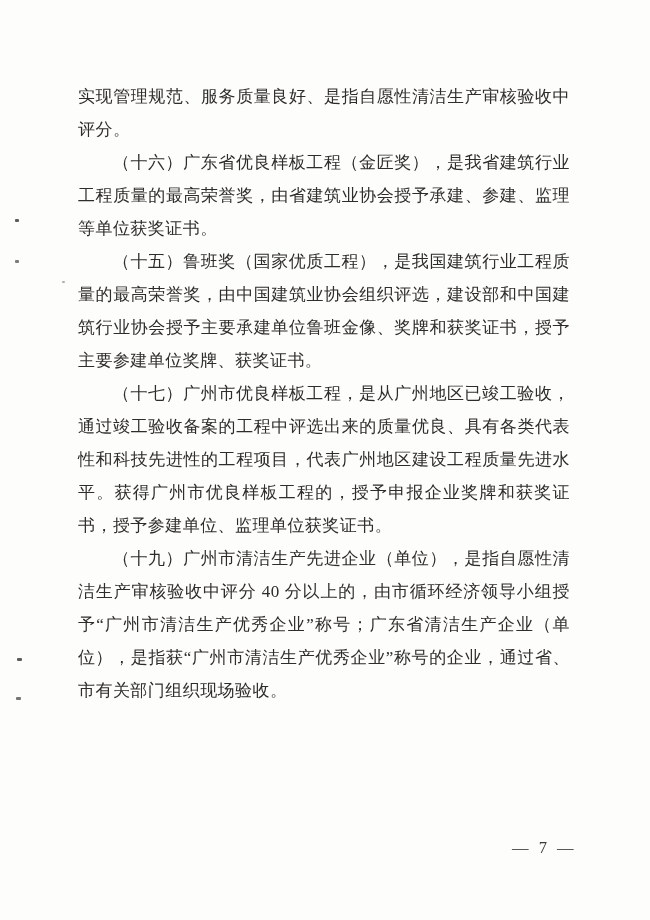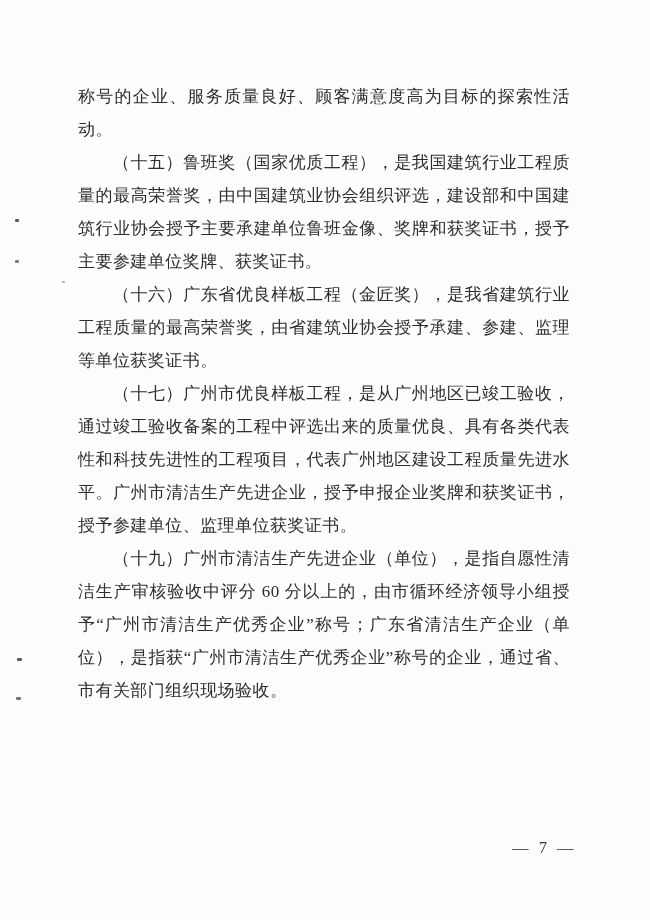--- a/index.html
+++ b/index.html
@@ -58,25 +58,25 @@
   .speck.s3 { left: 17px; top: 658px; width: 5px; height: 3px; }
   .speck.s4 { left: 16px; top: 697px; width: 5px; height: 3px; opacity: 0.85; }
   .speck.s5 { left: 62px; top: 281px; width: 3px; height: 2px; opacity: 0.5; }
 </style>
 </head>
 <body>
 
 <div class="page">
 
   <div class="content">
-    <p class="para continuation">称号的企业、服务质量良好、顾客满意度高为目标的探索性活动。</p>
+    <p class="para continuation">实现管理规范、服务质量良好、是指自愿性清洁生产审核验收中评分。</p>
+    <p class="para">（十六）广东省优良样板工程（金匠奖），是我省建筑行业工程质量的最高荣誉奖，由省建筑业协会授予承建、参建、监理等单位获奖证书。</p>
     <p class="para">（十五）鲁班奖（国家优质工程），是我国建筑行业工程质量的最高荣誉奖，由中国建筑业协会组织评选，建设部和中国建筑行业协会授予主要承建单位鲁班金像、奖牌和获奖证书，授予主要参建单位奖牌、获奖证书。</p>
-    <p class="para">（十六）广东省优良样板工程（金匠奖），是我省建筑行业工程质量的最高荣誉奖，由省建筑业协会授予承建、参建、监理等单位获奖证书。</p>
-    <p class="para">（十七）广州市优良样板工程，是从广州地区已竣工验收，通过竣工验收备案的工程中评选出来的质量优良、具有各类代表性和科技先进性的工程项目，代表广州地区建设工程质量先进水平。广州市清洁生产先进企业，授予申报企业奖牌和获奖证书，授予参建单位、监理单位获奖证书。</p>
-    <p class="para">（十九）广州市清洁生产先进企业（单位），是指自愿性清洁生产审核验收中评分 60 分以上的，由市循环经济领导小组授予“广州市清洁生产优秀企业”称号；广东省清洁生产企业（单位），是指获“广州市清洁生产优秀企业”称号的企业，通过省、市有关部门组织现场验收。</p>
+    <p class="para">（十七）广州市优良样板工程，是从广州地区已竣工验收，通过竣工验收备案的工程中评选出来的质量优良、具有各类代表性和科技先进性的工程项目，代表广州地区建设工程质量先进水平。获得广州市优良样板工程的，授予申报企业奖牌和获奖证书，授予参建单位、监理单位获奖证书。</p>
+    <p class="para">（十九）广州市清洁生产先进企业（单位），是指自愿性清洁生产审核验收中评分 40 分以上的，由市循环经济领导小组授予“广州市清洁生产优秀企业”称号；广东省清洁生产企业（单位），是指获“广州市清洁生产优秀企业”称号的企业，通过省、市有关部门组织现场验收。</p>
   </div>
 
   <div class="footer">— 7 —</div>
 
   <span class="speck s1"></span>
   <span class="speck s2"></span>
   <span class="speck s3"></span>
   <span class="speck s4"></span>
   <span class="speck s5"></span>
 

